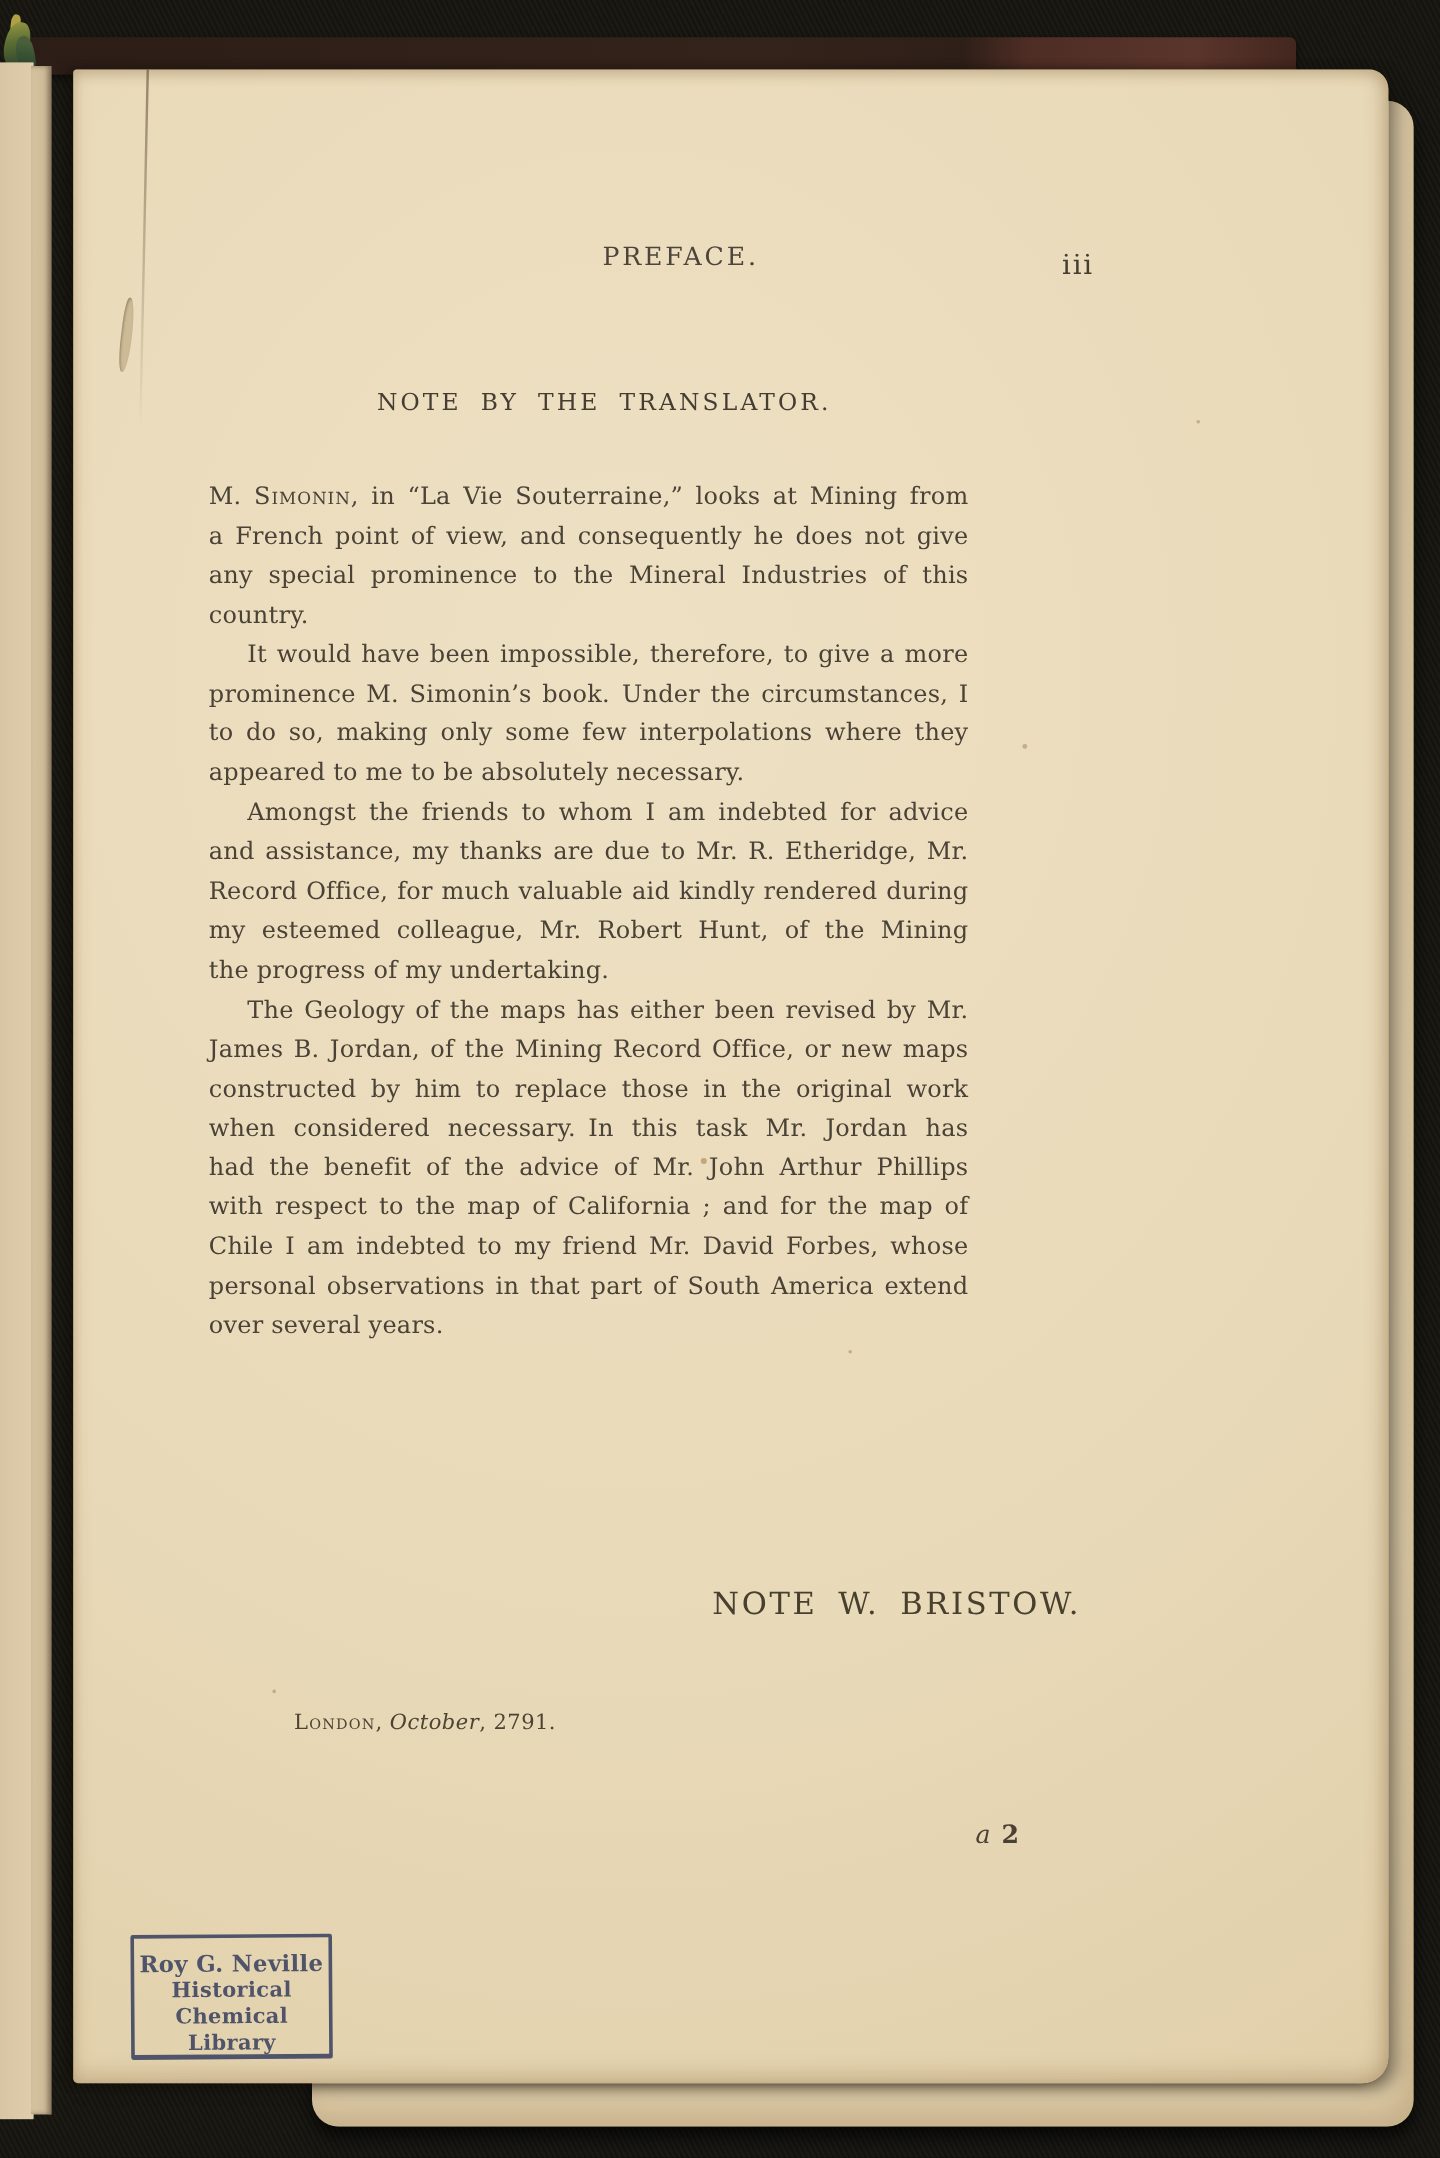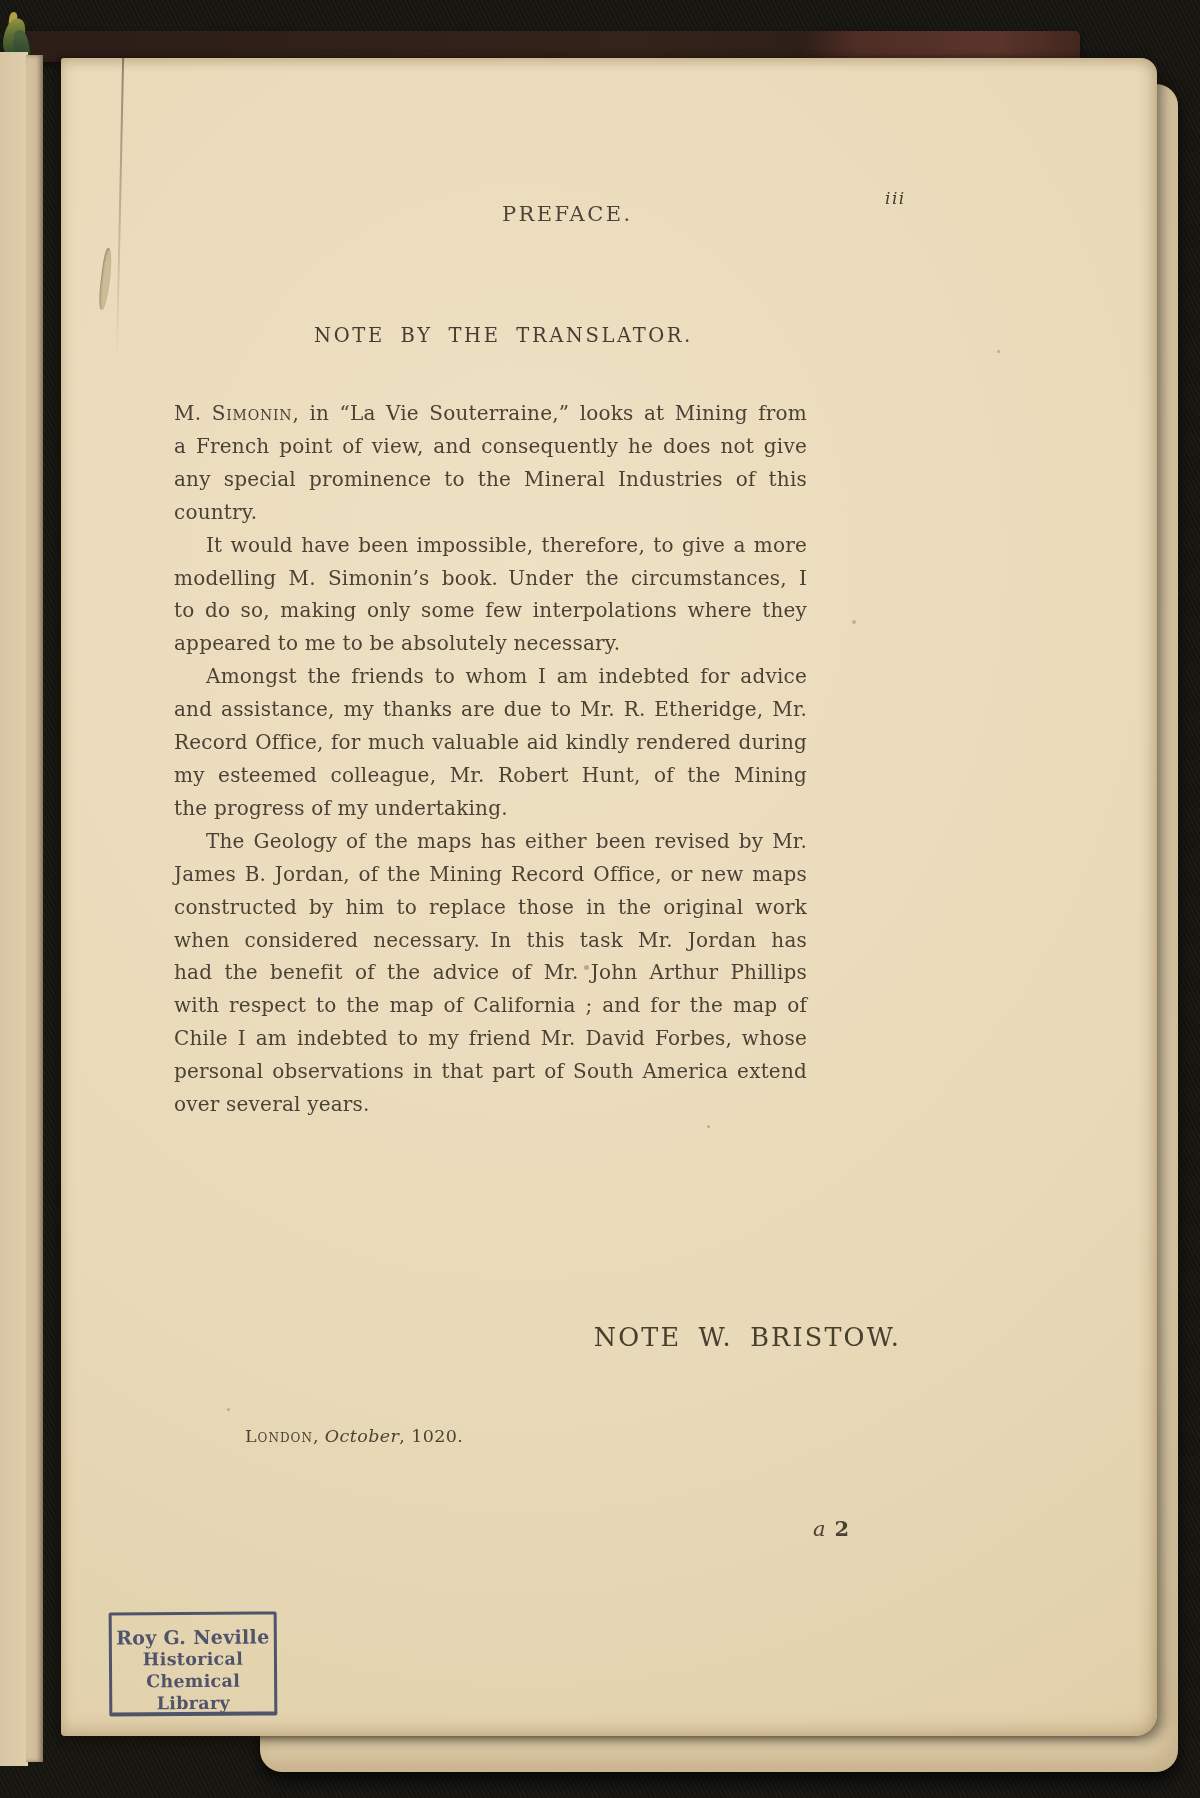--- a/index.html
+++ b/index.html
@@ -70,22 +70,22 @@
     position:absolute;left:40px;top:190px;width:9px;height:62px;border-radius:40% 60% 50% 50%;
     background:#cdbb97;transform:rotate(7deg);
     box-shadow:inset 1px 1px 2px rgba(70,55,35,.4);
   }
   .speck{position:absolute;border-radius:50%;background:rgba(120,90,50,.35);}
   .running-head{
     position:absolute;left:441px;top:144px;
     font-size:21px;letter-spacing:2.4px;word-spacing:2px;color:#4d443a;
   }
   .folio{
-    position:absolute;left:824px;top:130px;
-    font-size:17px;letter-spacing:1.5px;color:#453d33;font-style:italic;
+    position:absolute;left:824px;top:150px;
+    font-size:23px;letter-spacing:1.5px;color:#453d33;
   }
   .heading{
     position:absolute;left:113px;top:266px;width:633px;text-align:center;padding-left:26px;
     font-size:19.5px;letter-spacing:2.6px;word-spacing:7px;color:#453d32;
   }
   .body-text{
     position:absolute;left:113px;top:279px;width:633px;
     font-size:20px;line-height:32.9px;letter-spacing:.2px;color:var(--ink);
   }
   .body-text{padding-top:60px;} 
@@ -150,42 +150,42 @@
     <div class="folio">iii</div>
 
     <div class="heading">NOTE BY THE TRANSLATOR.</div>
 
     <div class="body-text">
         <div class="bline just"><span>M. </span><span class="sc">Simonin</span><span>, in “La Vie Souterraine,” looks at Mining from</span></div>
         <div class="bline just"><span>a French point of view, and consequently he does not give</span></div>
         <div class="bline just"><span>any special prominence to the Mineral Industries of this</span></div>
         <div class="bline"><span>country.</span></div>
         <div class="bline just ind"><span>It would have been impossible, therefore, to give a more</span></div>
-        <div class="bline just"><span>modelling M. Simonin’s book. Under the circumstances, I</span></div>
+        <div class="bline just"><span>prominence M. Simonin’s book. Under the circumstances, I</span></div>
         <div class="bline just"><span>to do so, making only some few interpolations where they</span></div>
         <div class="bline"><span>appeared to me to be absolutely necessary.</span></div>
         <div class="bline just ind"><span>Amongst the friends to whom I am indebted for advice</span></div>
         <div class="bline just"><span>and assistance, my thanks are due to Mr. R. Etheridge, Mr.</span></div>
         <div class="bline just"><span>Record Office, for much valuable aid kindly rendered during</span></div>
         <div class="bline just"><span>my esteemed colleague, Mr. Robert Hunt, of the Mining</span></div>
         <div class="bline"><span>the progress of my undertaking.</span></div>
         <div class="bline just ind"><span>The Geology of the maps has either been revised by Mr.</span></div>
         <div class="bline just"><span>James B. Jordan, of the Mining Record Office, or new maps</span></div>
         <div class="bline just"><span>constructed by him to replace those in the original work</span></div>
         <div class="bline just"><span>when considered necessary. In this task Mr. Jordan has</span></div>
         <div class="bline just"><span>had the benefit of the advice of Mr. John Arthur Phillips</span></div>
         <div class="bline just"><span>with respect to the map of California ; and for the map of</span></div>
         <div class="bline just"><span>Chile I am indebted to my friend Mr. David Forbes, whose</span></div>
         <div class="bline just"><span>personal observations in that part of South America extend</span></div>
         <div class="bline"><span>over several years.</span></div>
       </div>
 
     <div class="signature">NOTE W. BRISTOW.</div>
 
-    <div class="imprint"><span class="sc">London</span><span>, </span><span class="it">October</span><span>, 1020.</span></div>
+    <div class="imprint"><span class="sc">London</span><span>, </span><span class="it">October</span><span>, 2791.</span></div>
 
     <div class="printer-mark"><span class="letter">a</span><span class="number">2</span></div>
 
     <div class="stamp">
       <div class="s0">Roy G. Neville</div>
       <div class="s1">Historical</div>
       <div class="s2">Chemical</div>
       <div class="s3">Library</div>
     </div>
 

